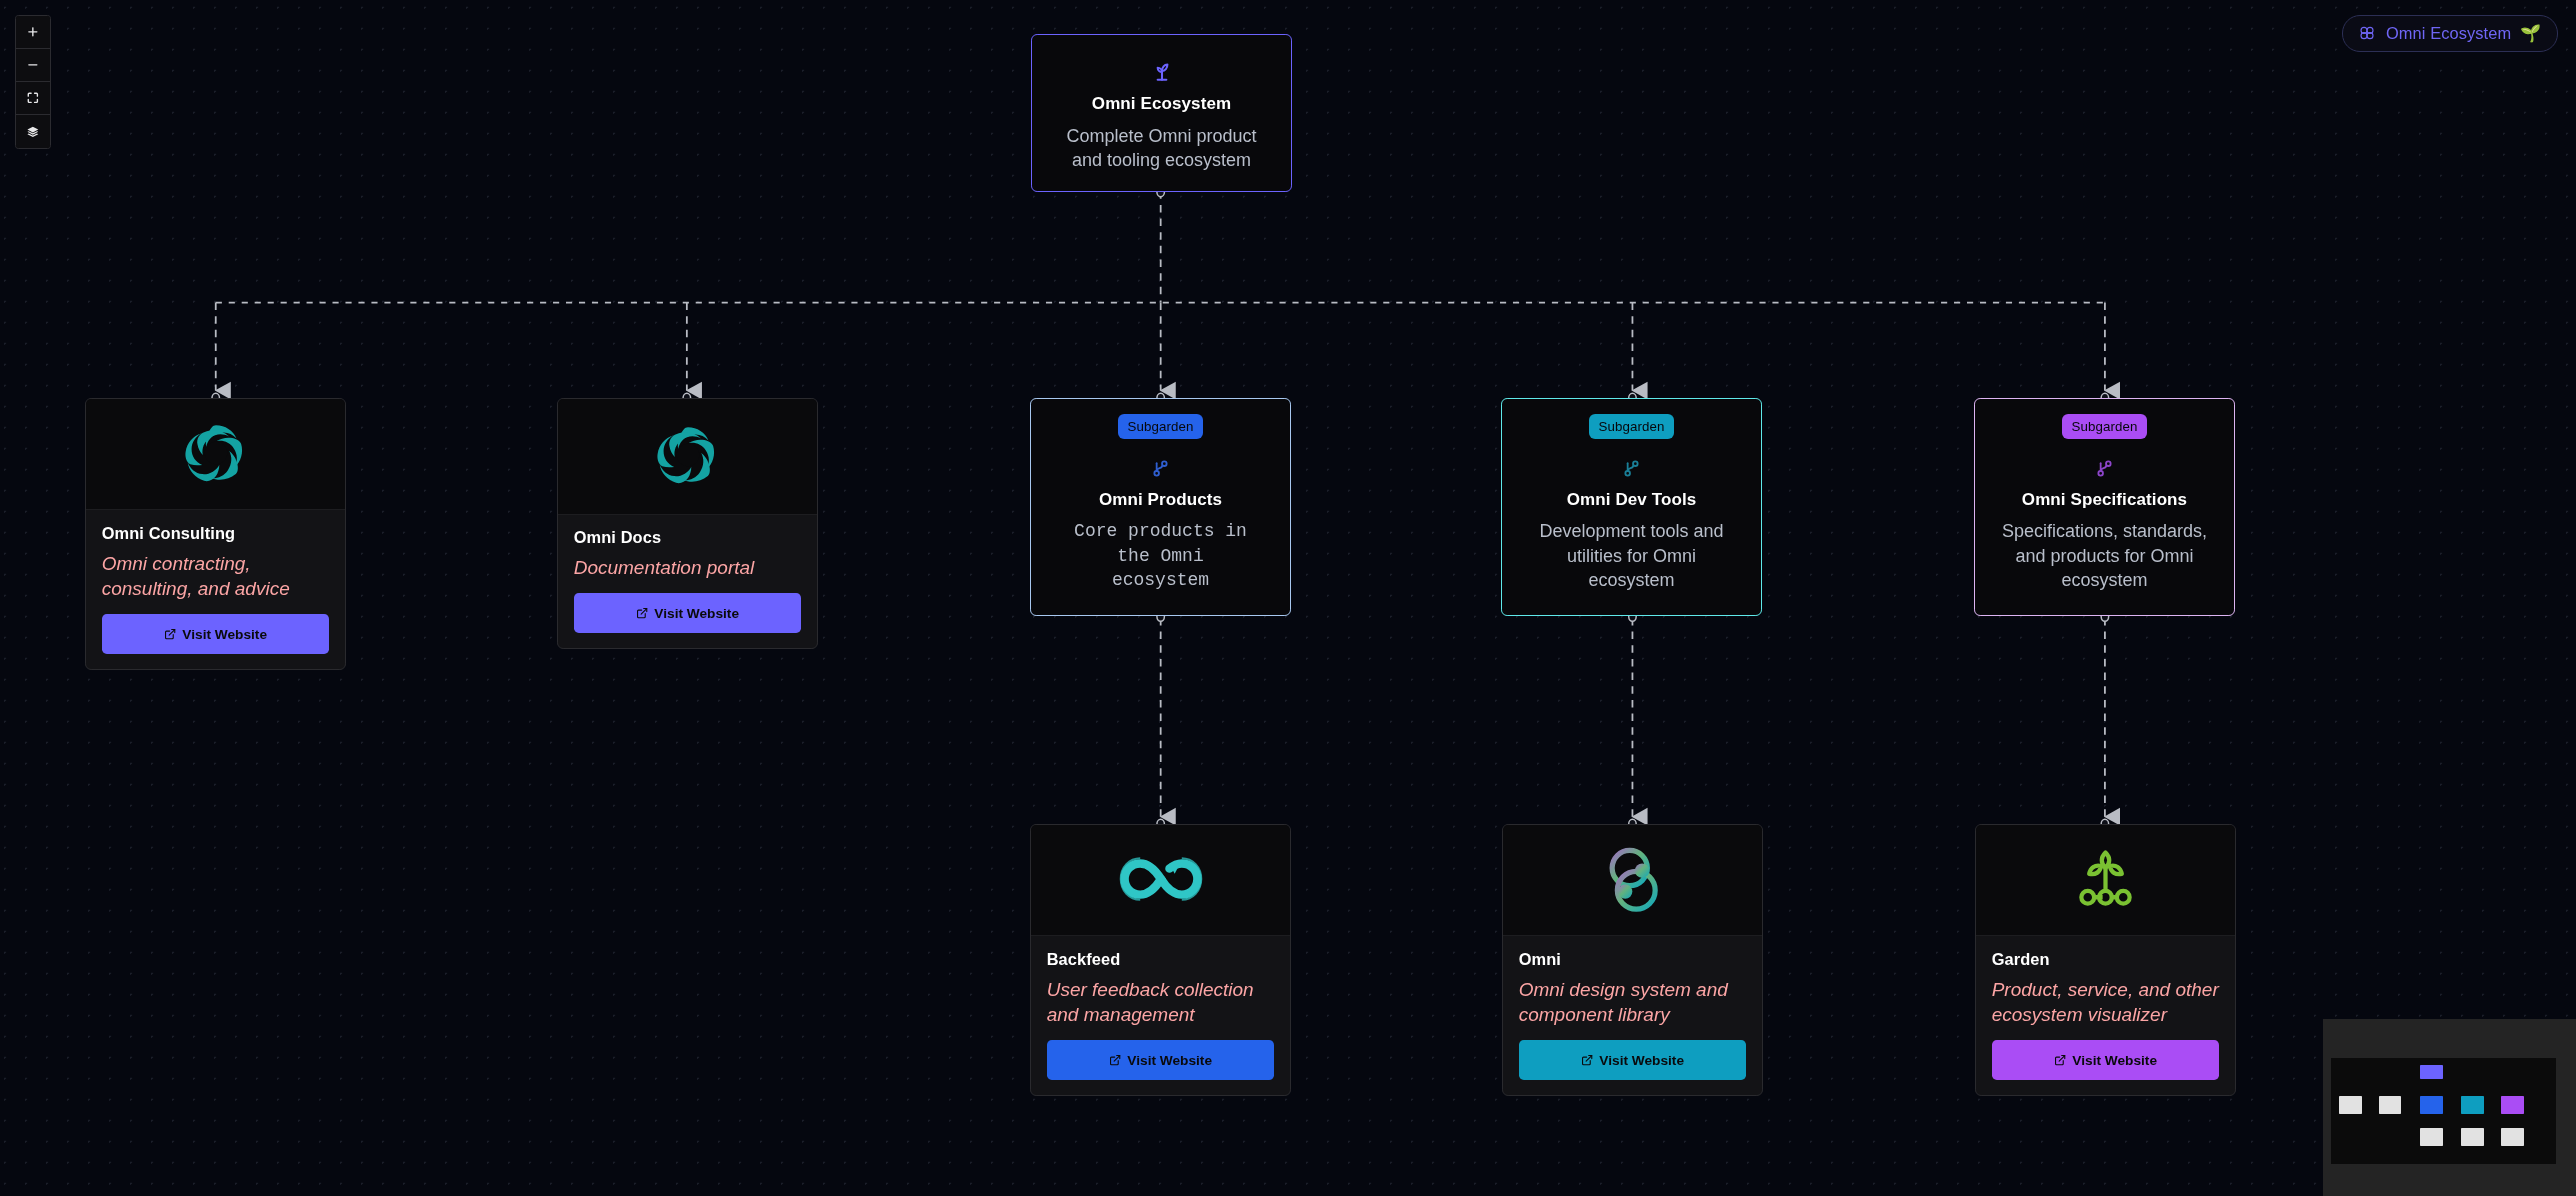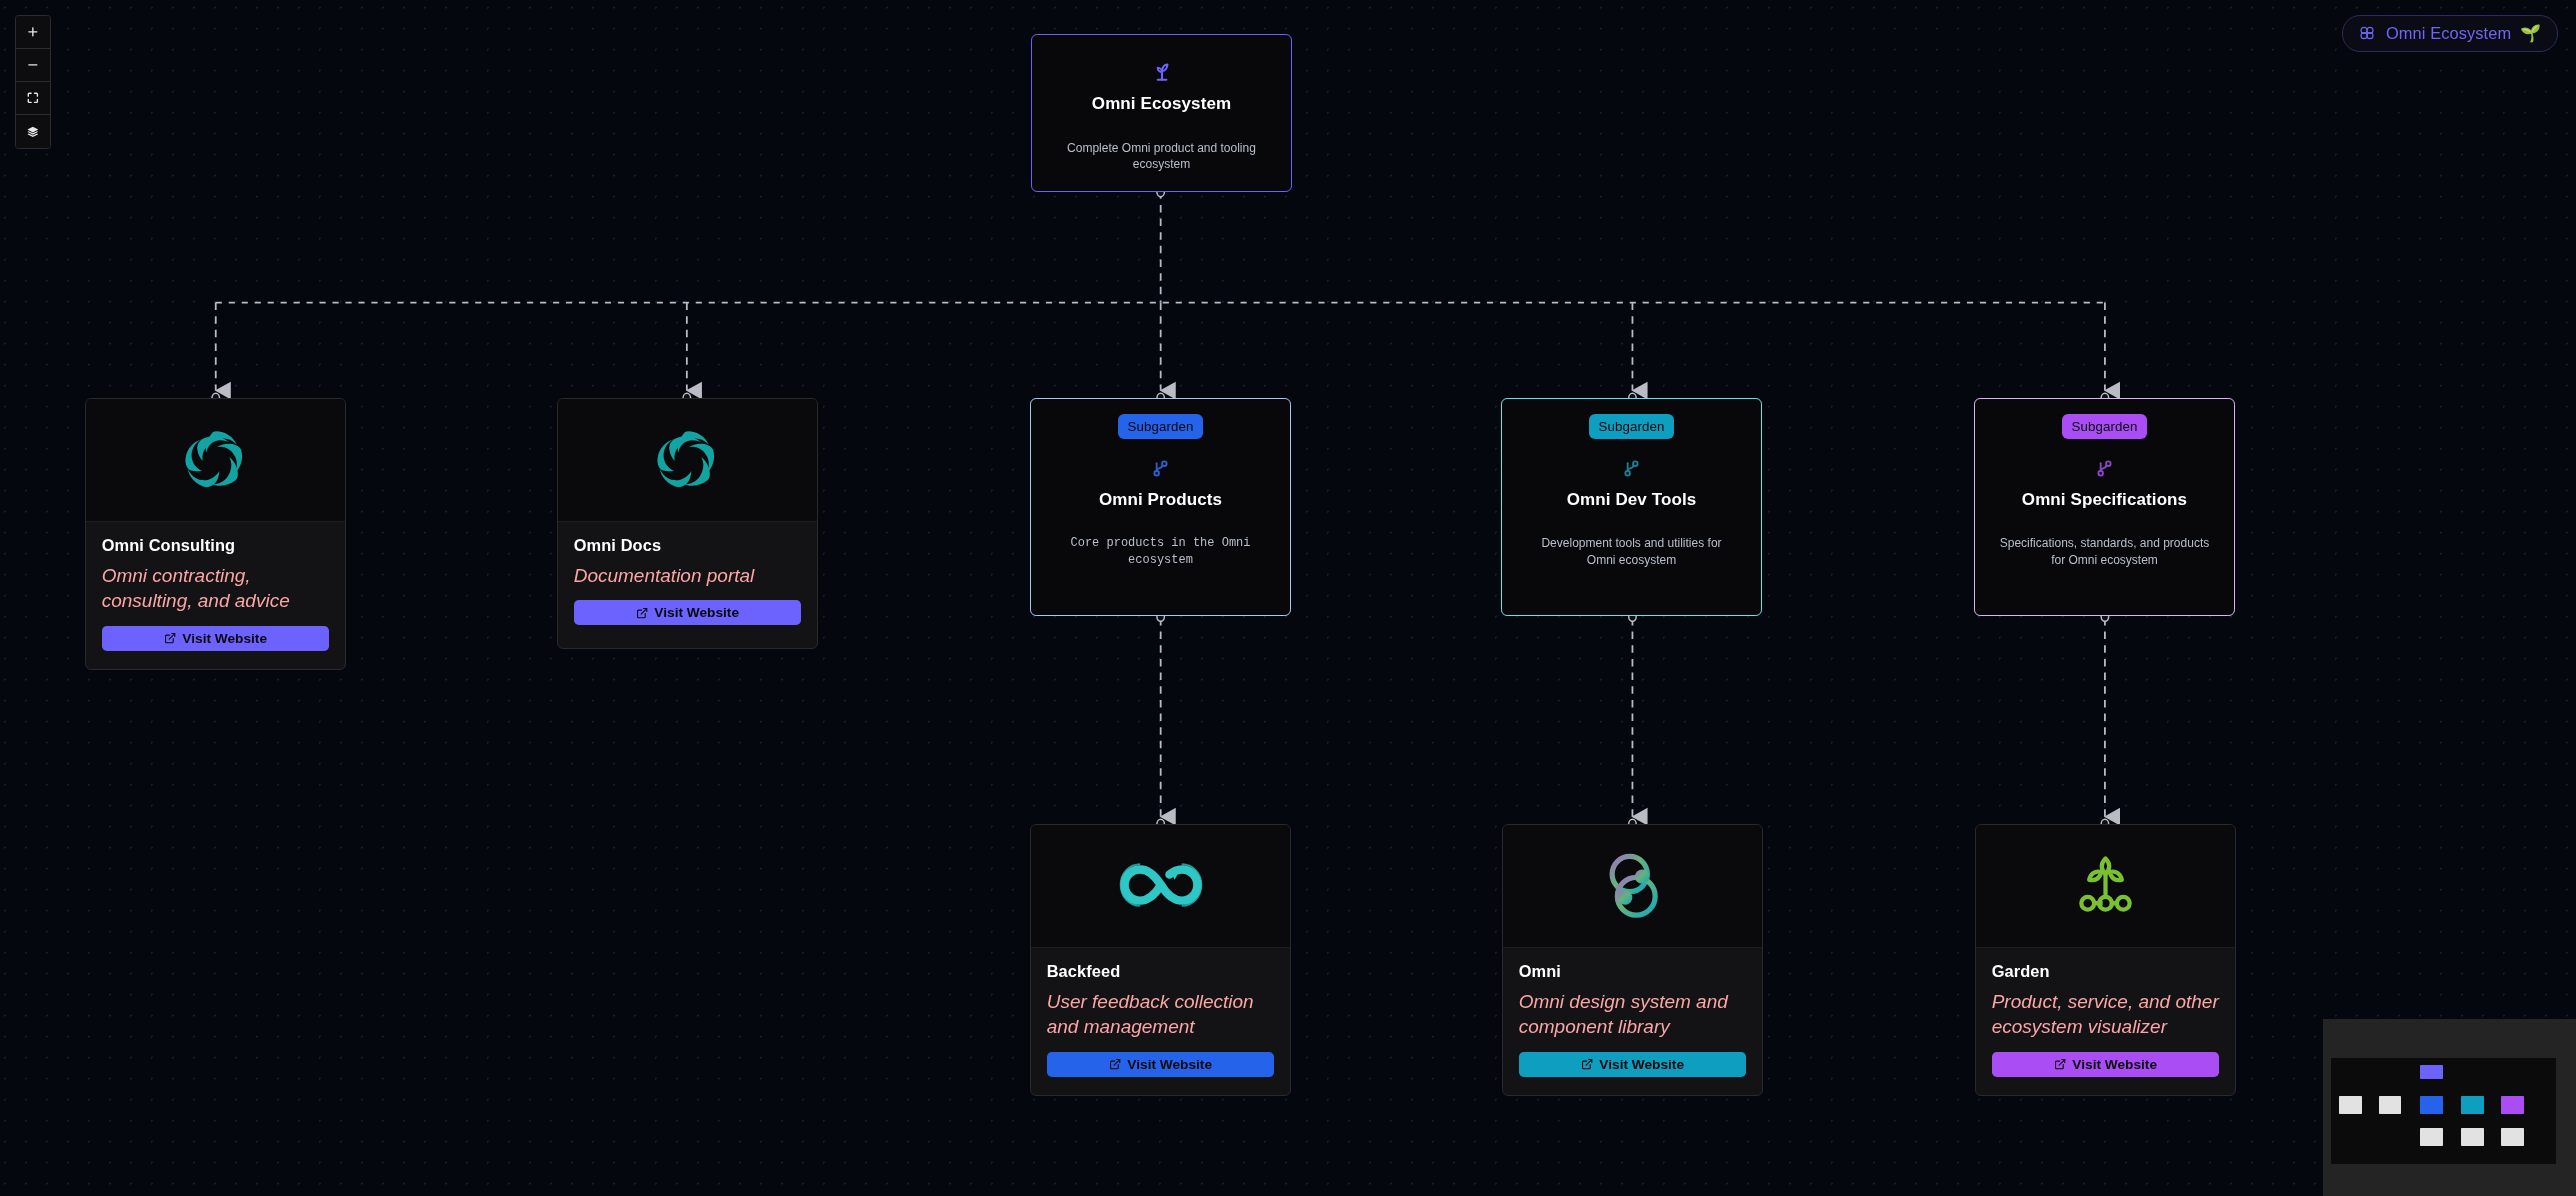--- a/index.html
+++ b/index.html
@@ -35,23 +35,22 @@
     padding:5.5px 9.6px 6.1px; border-radius:6.1px;
     color:#07080c; font-weight:400; letter-spacing:0.1px;
     margin-bottom:13.7px;
   }
   .gnode .gicon { margin:4.1px 0 8.2px; display:block; }
   .gnode .gtitle {
     font-size:17px; font-weight:700; color:#ffffff; letter-spacing:0.1px;
     margin-bottom:9.6px; text-align:center; white-space:nowrap;
   }
   .gnode .gdesc {
-    font-size:12px; color:#b9bfcb; text-align:center; line-height:1.35;
+    font-size:18px; color:#b9bfcb; text-align:center; line-height:1.35;
     max-width:225px;
-    margin-top:16px;
   }
 
   
   .card {
     background:#131316;
     border:1px solid #2a2a2e;
     display:flex; flex-direction:column;
   }
   .card .logo-area {
     background:#0a0a0c; height:123px;
@@ -61,21 +60,21 @@
   .card .body { padding:13.7px 15.7px 15px; display:flex; flex-direction:column; }
   .card .ctitle {
     font-size:16.4px; font-weight:700; color:#ffffff;
     margin-bottom:8.2px; letter-spacing:0.1px;
   }
   .card .cdesc {
     font-size:19px; color:#fca5a5; line-height:1.33; margin-bottom:12.3px;font-style:italic;
   }
   .btn {
     border:none; border-radius:4.8px;
-    height:25px; width:100%;
+    height:40px; width:100%;
     display:flex; align-items:center; justify-content:center; gap:6.1px;
     font-size:13.7px; font-weight:700; color:#0a0a0c;
     font-family:"Liberation Sans", sans-serif;
     cursor:pointer;
   }
   .btn svg { display:block; }
 
   
   #toolbar {
     position:absolute; left:15px; top:15px; width:36px;

